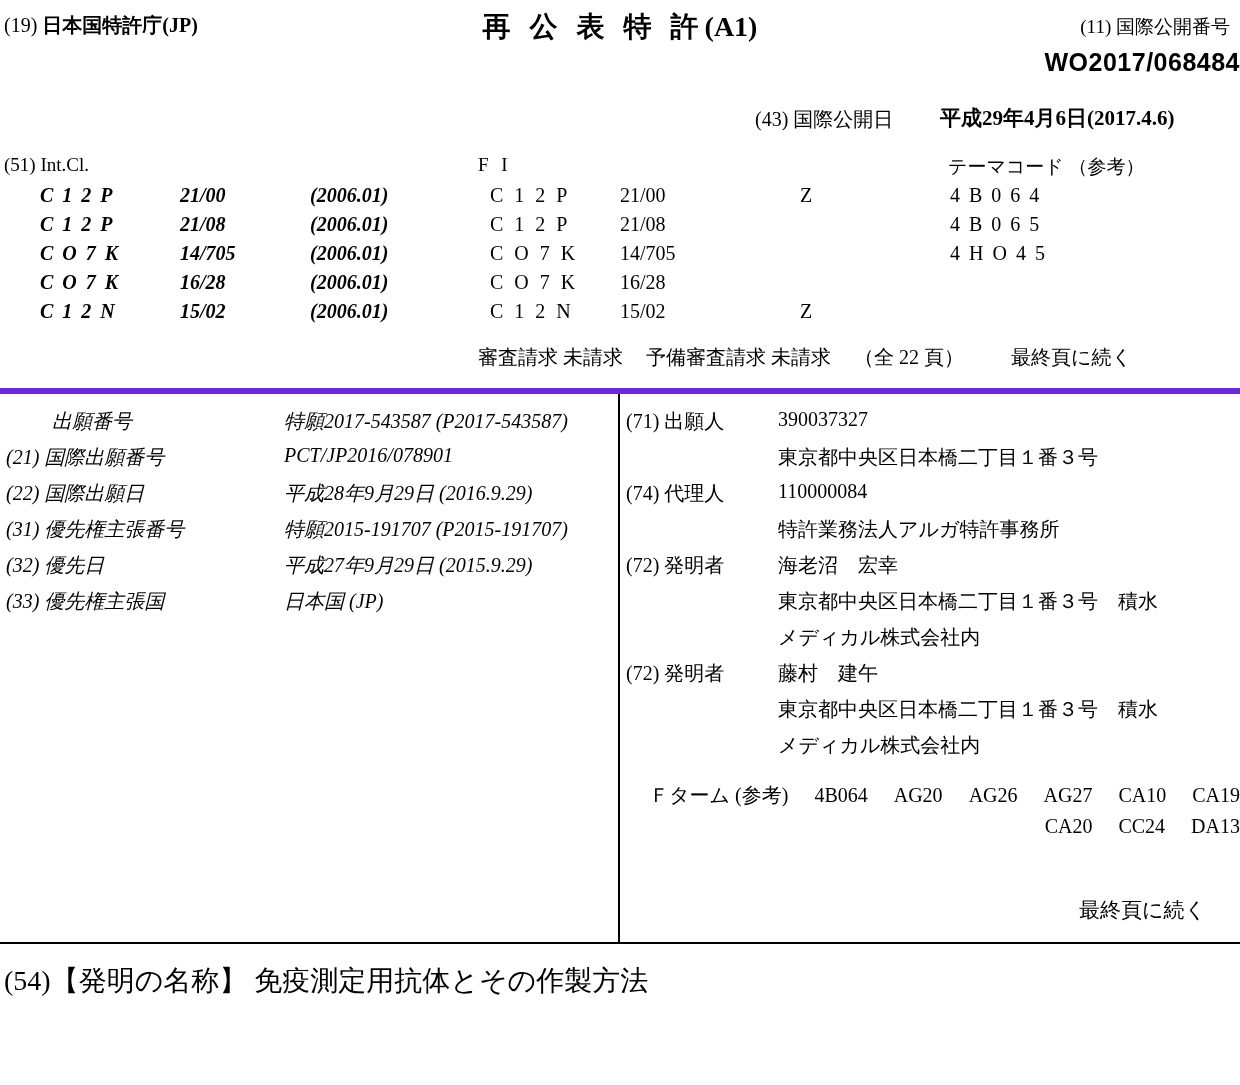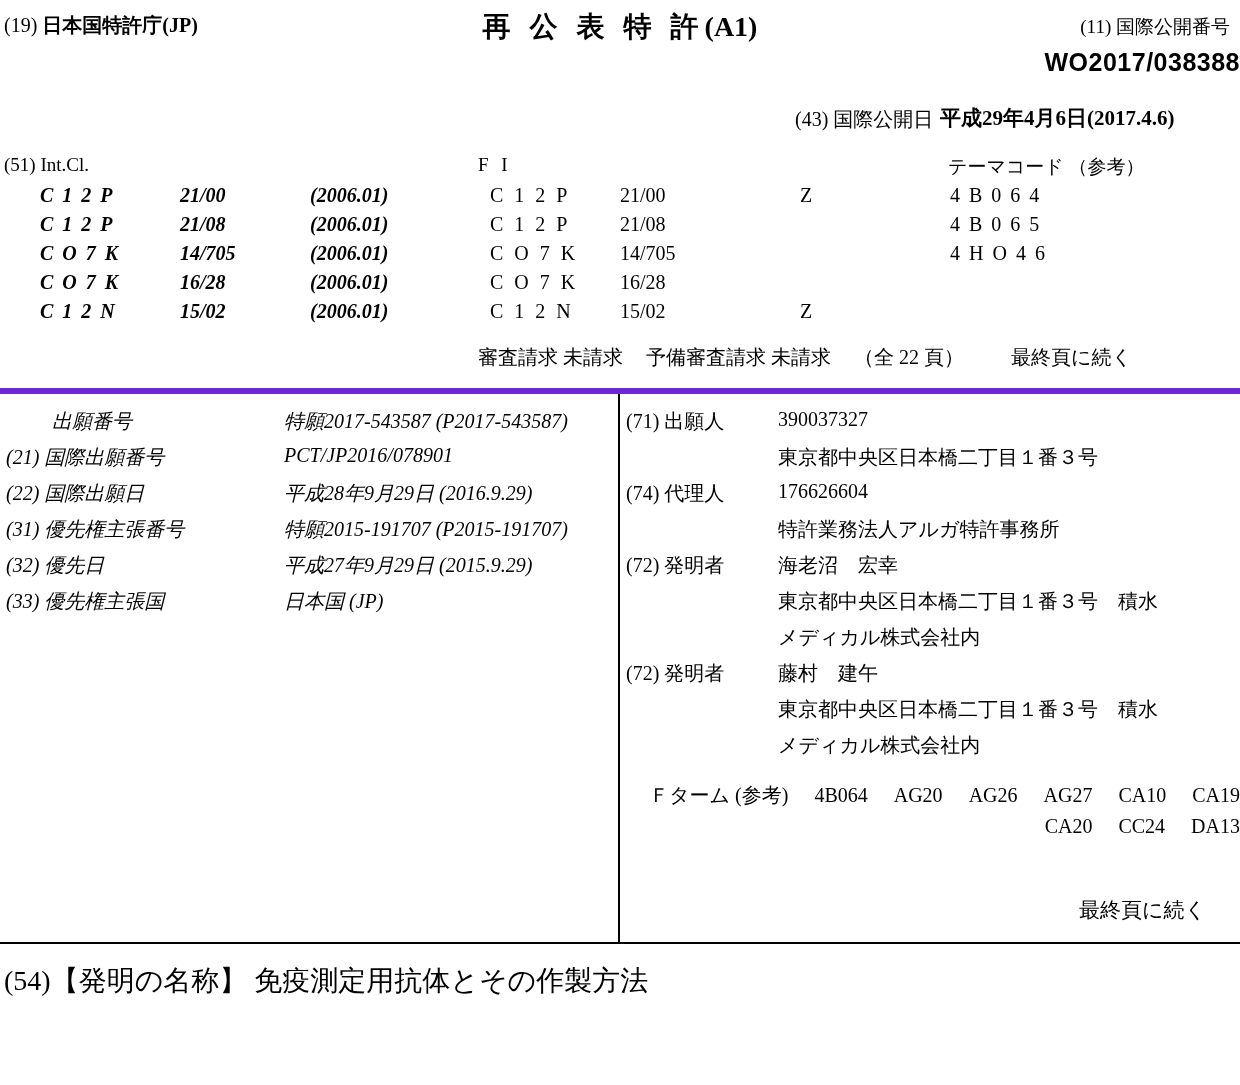--- a/index.html
+++ b/index.html
@@ -78,21 +78,20 @@
     font-size: 20px;
     white-space: nowrap;
   }
   .issue .lbl { margin-right: 20px; }
   .pubdate-label {
     position: absolute;
     left: 755px;
     top: 10px;
     font-size: 20px;
     white-space: nowrap;
-    margin-left: 40px;
   }
   .pubdate-value {
     position: absolute;
     left: 940px;
     top: 8px;
     font-size: 21px;
     font-weight: bold;
     white-space: nowrap;
   }
 
@@ -272,21 +271,21 @@
 
   <div class="hdr">
     <div class="office">
       <span class="num">(19)</span>
       <span class="name">日本国特許庁(JP)</span>
     </div>
     <div class="doctitle">
       <span>再 公 表 特 許</span><span class="a1">(A1)</span>
     </div>
     <div class="pubno-label">(11) 国際公開番号</div>
-    <div class="pubno-value">WO2017/038388</div>
+    <div class="pubno-value">WO2017/068484</div>
   </div>
 
   <div class="daterow">
     <div class="pubdate-label">(43) 国際公開日</div>
     <div class="pubdate-value">平成29年4月6日(2017.4.6)</div>
   </div>
 
   <div class="clsblock">
     <div class="intcl-label">(51) Int.Cl.</div>
     <div class="fi-label">F I</div>
@@ -312,21 +311,21 @@
         <td class="c-fi3"></td>
         <td class="c-theme">4 B 0 6 5</td>
       </tr>
       <tr>
         <td class="c-ipc">C O 7 K</td>
         <td class="c-sub">14/705</td>
         <td class="c-ver">(2006.01)</td>
         <td class="c-fi1">C O 7 K</td>
         <td class="c-fi2">14/705</td>
         <td class="c-fi3"></td>
-        <td class="c-theme">4 H O 4 6</td>
+        <td class="c-theme">4 H O 4 5</td>
       </tr>
       <tr>
         <td class="c-ipc">C O 7 K</td>
         <td class="c-sub">16/28</td>
         <td class="c-ver">(2006.01)</td>
         <td class="c-fi1">C O 7 K</td>
         <td class="c-fi2">16/28</td>
         <td class="c-fi3"></td>
         <td class="c-theme"></td>
       </tr>
@@ -390,21 +389,21 @@
             <tr>
           <td class="r-code">(71) 出願人</td>
           <td class="r-val">390037327</td>
         </tr>
         <tr>
           <td class="r-code"></td>
           <td class="r-val">東京都中央区日本橋二丁目１番３号</td>
         </tr>
         <tr>
           <td class="r-code">(74) 代理人</td>
-          <td class="r-val">176626604</td>
+          <td class="r-val">110000084</td>
         </tr>
         <tr>
           <td class="r-code"></td>
           <td class="r-val">特許業務法人アルガ特許事務所</td>
         </tr>
         <tr>
           <td class="r-code">(72) 発明者</td>
           <td class="r-val">海老沼　宏幸</td>
         </tr>
         <tr>

